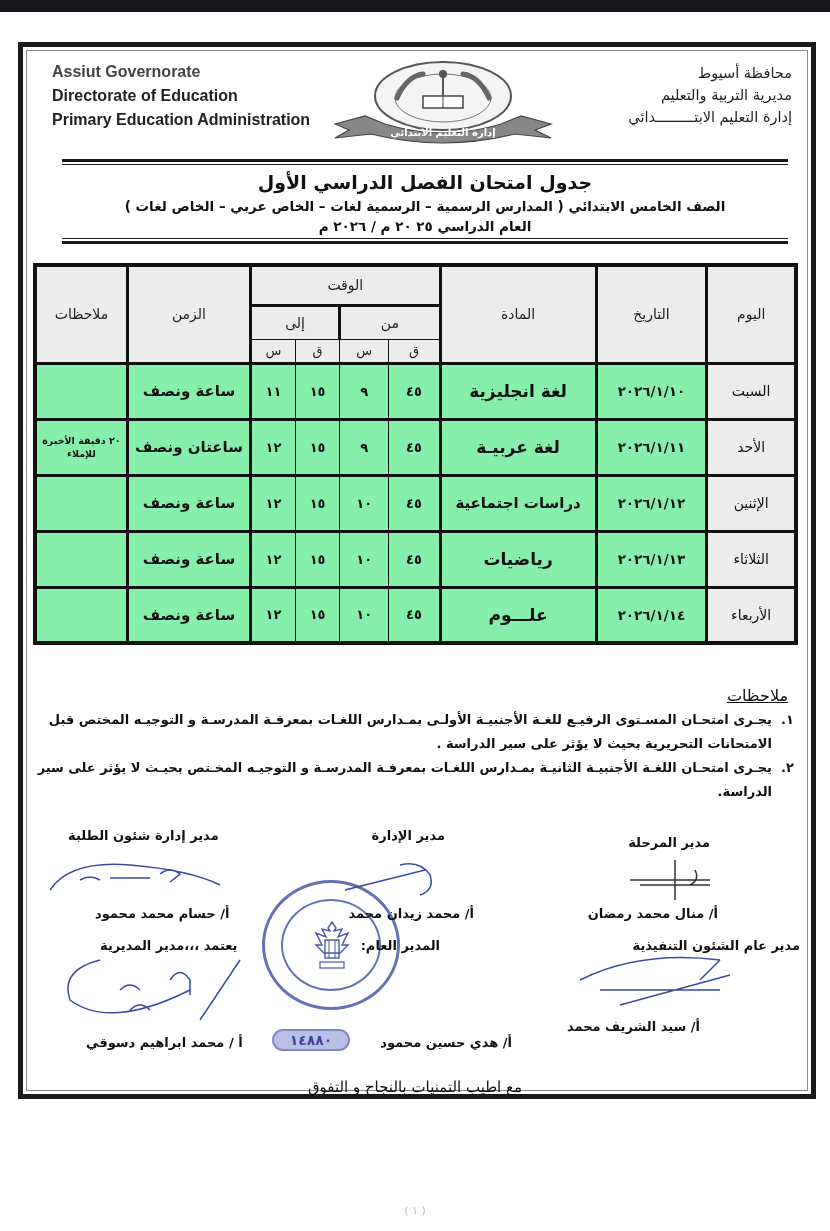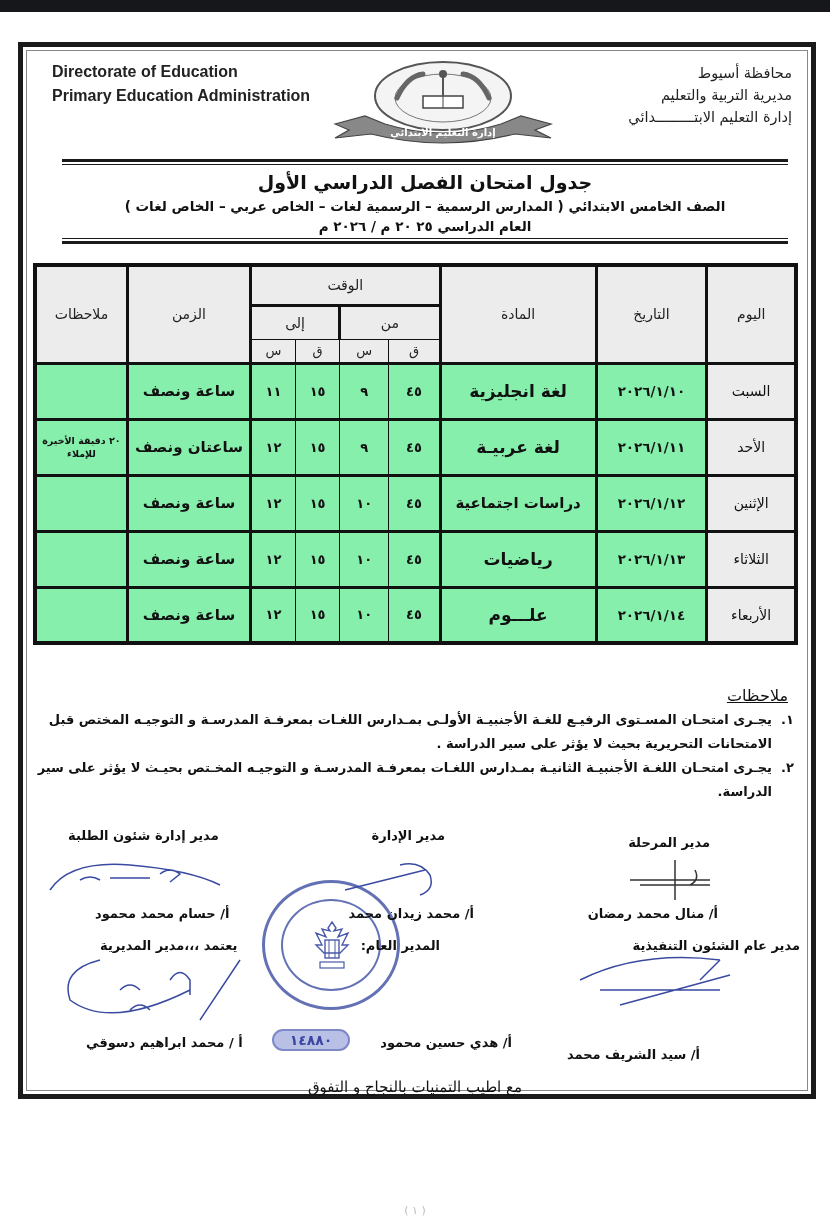--- a/index.html
+++ b/index.html
@@ -56,20 +56,21 @@
   .pagenum { position: absolute; left: 400px; top: 1204px; width: 30px; text-align: center; color: #bbb; font-size: 11px; }
 </style>
 </head>
 <body>
 
 <div class="topbar"></div>
 
 <div class="frame"></div>
 
 <div class="hdr-en">
+  <div class="l1">Assiut Governorate</div>
   <div>Directorate of Education</div>
   <div>Primary Education Administration</div>
 </div>
 
 <svg class="logo" viewBox="0 0 230 92">
   <ellipse cx="118" cy="38" rx="68" ry="34" fill="#f4f4f4" stroke="#555" stroke-width="2"></ellipse>
   <ellipse cx="118" cy="40" rx="48" ry="24" fill="none" stroke="#777" stroke-width="1"></ellipse>
   <path d="M72 40 q10 -22 26 -24" fill="none" stroke="#666" stroke-width="5" stroke-linecap="round"></path>
   <path d="M164 40 q-10 -22 -26 -24" fill="none" stroke="#666" stroke-width="5" stroke-linecap="round"></path>
   <rect x="98" y="38" width="40" height="12" fill="#fff" stroke="#444" stroke-width="1.5"></rect>
@@ -231,21 +232,21 @@
 <div class="sig" style="left:68px;top:828px">مدير  إدارة شئون الطلبة</div>
 
 <div class="sig" style="right:112px;top:906px">أ/ منال محمد رمضان</div>
 <div class="sig" style="right:356px;top:906px">أ/ محمد زيدان محمد</div>
 <div class="sig" style="left:95px;top:906px">أ/ حسام محمد محمود</div>
 
 <div class="sig" style="right:30px;top:938px">مدير عام الشئون التنفيذية</div>
 <div class="sig" style="right:390px;top:938px">المدير العام:</div>
 <div class="sig" style="left:100px;top:938px">يعتمد ،،،مدير المديرية</div>
 
-<div class="sig" style="right:130px;top:1047px">أ/ سيد الشريف  محمد</div>
+<div class="sig" style="right:130px;top:1019px">أ/ سيد الشريف  محمد</div>
 <div class="sig" style="right:318px;top:1035px">أ/ هدي حسين محمود</div>
 <div class="sig" style="left:86px;top:1035px">أ / محمد ابراهيم دسوقي</div>
 
 <div class="numstamp">١٤٨٨٠</div>
 
 <div class="closing">مع اطيب التمنيات بالنجاح و التفوق</div>
 
 <div class="pagenum">( ١ )</div>
 
 </body></html>

